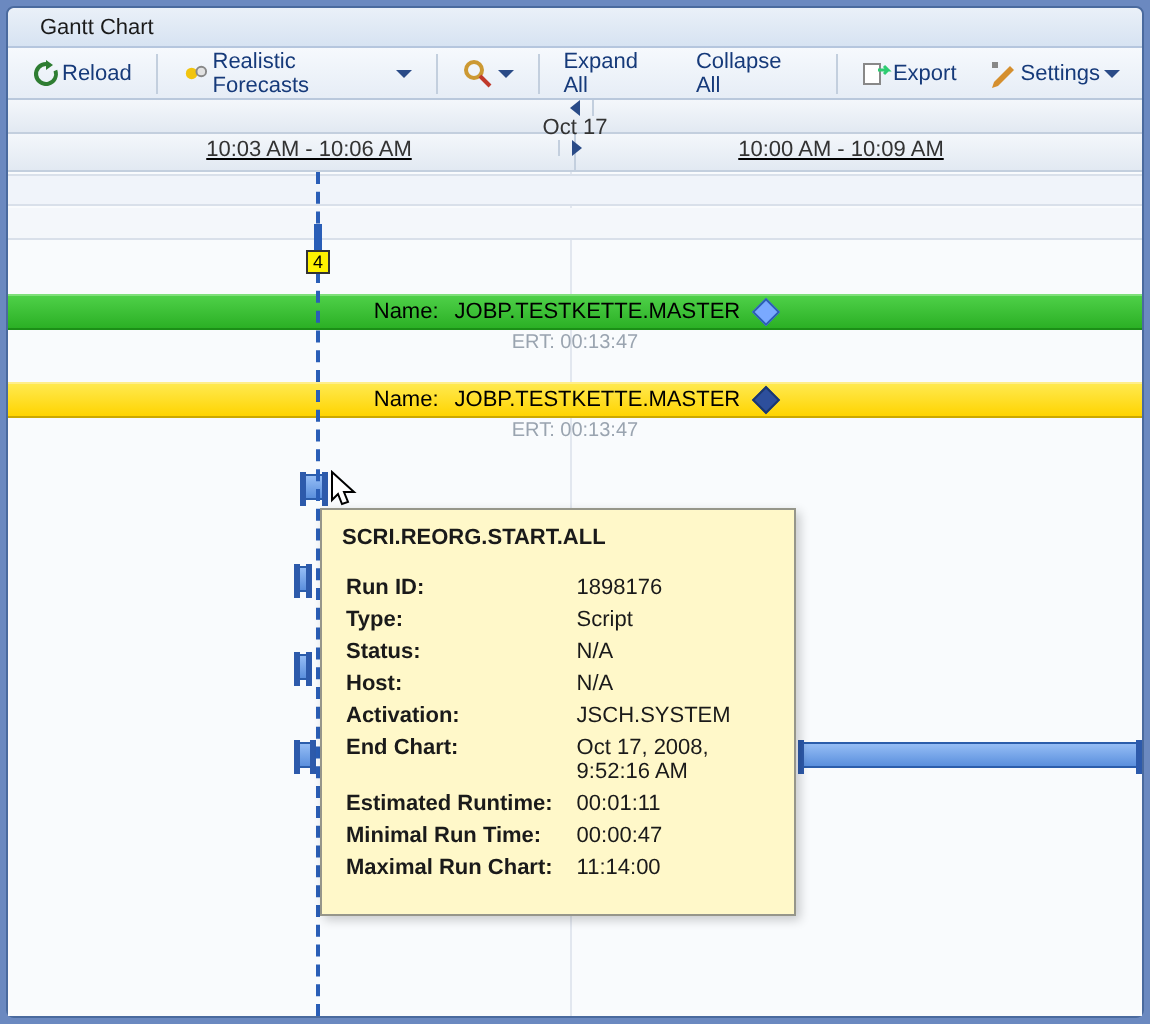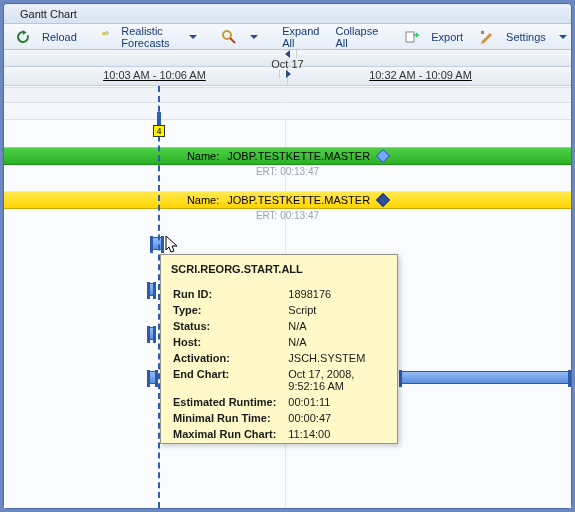--- a/index.html
+++ b/index.html
@@ -1,20 +1,20 @@
 <!DOCTYPE html>
 <html><head>
 <meta charset="utf-8">
 <style>
   * { box-sizing: border-box; margin: 0; padding: 0; font-family: Tahoma, Arial, sans-serif; font-size: 11px; }
   body { background: #6b89c0; width: 575px; height: 512px; overflow: hidden; position: relative; }
   .window { position: absolute; left: 3px; top: 3px; right: 3px; bottom: 3px; background: #eef2f7; border: 1px solid #4a6a9e; border-radius: 4px; display: flex; flex-direction: column; }
   .titlebar { background: linear-gradient(#eaf0f8,#d7e3f2); height: 20px; display: flex; align-items: center; padding: 0 16px; font-size: 11px; color: #1a1a1a; border-bottom: 1px solid #b5c6de; border-radius: 4px 4px 0 0; }
   .toolbar { background: linear-gradient(#f6f9fd,#e6edf6); height: 26px; display: flex; align-items: center; padding: 0 4px; border-bottom: 1px solid #b9c8dc; gap: 2px; flex: 0 0 auto; }
-  .tbtn { display: inline-flex; align-items: center; gap: 11px; height: 22px; padding: 0 6px; color: #163a7a; cursor: pointer; border: 1px solid transparent; border-radius: 3px; }
+  .tbtn { display: inline-flex; align-items: center; gap: 0; height: 22px; padding: 0 6px; color: #163a7a; cursor: pointer; border: 1px solid transparent; border-radius: 3px; }
   .tdrop { border-left: 4px solid transparent; border-right: 4px solid transparent; border-top: 4px solid #2a4b87; margin-left: 2px; }
   .sep { width: 1px; height: 20px; background: #c3cfde; margin: 0 3px; }
   .spacer { flex: 1; }
   .ticon { width: 16px; height: 16px; display: inline-block; }
   .dateheader { height: 17px; background: linear-gradient(#f4f7fb,#e2e9f2); border-bottom: 1px solid #c3cfde; display: flex; align-items: center; position: relative; flex-direction: column; }
   .hbtn { width: 18px; height: 16px; display: flex; align-items: center; justify-content: center; cursor: pointer; border-right: 1px solid #c3cfde; }
   .hbtn.right { border-right: none; border-left: 1px solid #c3cfde; }
   .htri { width: 0; height: 0; border-top: 4px solid transparent; border-bottom: 4px solid transparent; }
   .htri.l { border-right: 5px solid #2a4b87; }
   .htri.r { border-left: 5px solid #2a4b87; }
@@ -35,21 +35,21 @@
   .ert1 { position: absolute; left: 0; right: 0; top: 79px; height: 14px; text-align: center; color: #9aa4b0; font-size: 10px; line-height: 14px; }
   .yellowbar { position: absolute; left: 0; right: 0; top: 105px; height: 18px; background: linear-gradient(#ffe94f,#ffd400); border-top: 1px solid #ffee8a; border-bottom: 1px solid #cba800; display: flex; align-items: center; justify-content: center; gap: 8px; font-size: 11px; color: #000; }
   .ert2 { position: absolute; left: 0; right: 0; top: 123px; height: 14px; text-align: center; color: #9aa4b0; font-size: 10px; line-height: 14px; }
   .diamond { width: 10px; height: 10px; transform: rotate(45deg); border: 1px solid; }
   .diamond.blue { background: #7aa9ff; border-color: #2c5fb3; }
   .diamond.dark { background: #2d4f9c; border-color: #1b376f; }
   .task { position: absolute; height: 13px; background: linear-gradient(#95bdf5,#5a8fdd); border: 1px solid #2b5dab; border-radius: 2px; }
   .task::before, .task::after { content:""; position: absolute; top: -2px; width: 3px; height: 17px; background: #2d5aab; }
   .task::before { left: -2px; }
   .task::after { right: -2px; }
-  .tooltip { position: absolute; left: 156px; top: 168px; width: 238px; background: #fff8c9; border: 1px solid #96968a; padding: 8px 10px 0 10px; box-shadow: 2px 2px 5px rgba(0,0,0,.2); }
+  .tooltip { position: absolute; left: 156px; top: 168px; width: 238px; background: #fff8c9; border: 1px solid #96968a; padding: 8px 10px 14px 10px; box-shadow: 2px 2px 5px rgba(0,0,0,.2); }
   .tooltip h4 { font-size: 11px; font-weight: bold; color: #1a1a1a; margin-bottom: 10px; }
   .tooltip table td { font-size: 11px; color: #1a1a1a; padding: 1px 0; vertical-align: top; }
   .tooltip table td.k { font-weight: bold; padding-right: 10px; white-space: nowrap; }
   .cursor { position: absolute; width: 14px; height: 20px; }
 </style>
 </head>
 <body>
 
 <div class="window">
   <div class="titlebar">
@@ -120,21 +120,21 @@
     <span class="hbtn">
         <span class="htri l"></span>
       </span>
     <span class="hdate">Oct 17</span>
     <span class="hbtn right">
         <span class="htri r"></span>
       </span>
   </div>
   <div class="timeheader">
     <span class="timecell">10:03 AM - 10:06 AM</span>
-    <span class="timecell">10:32 AM - 10:09 AM</span>
+    <span class="timecell">10:00 AM - 10:09 AM</span>
   </div>
 
   <div class="gantt">
     <div class="gridline" style="left:281px;"></div>
     <div class="toprow"></div>
     <div class="toprow2"></div>
 
     <div class="greenbar">
       <span>Name:</span>
       <span>JOBP.TESTKETTE.MASTER</span>

